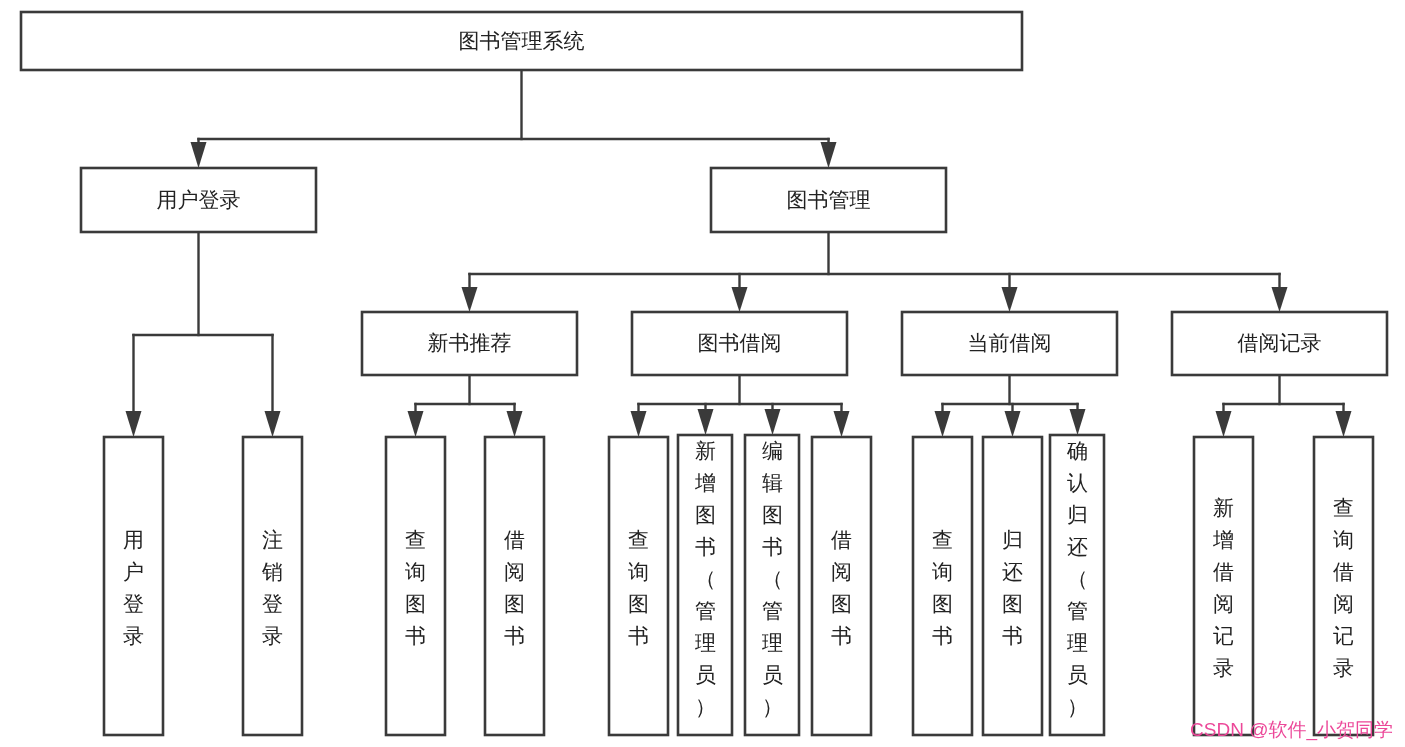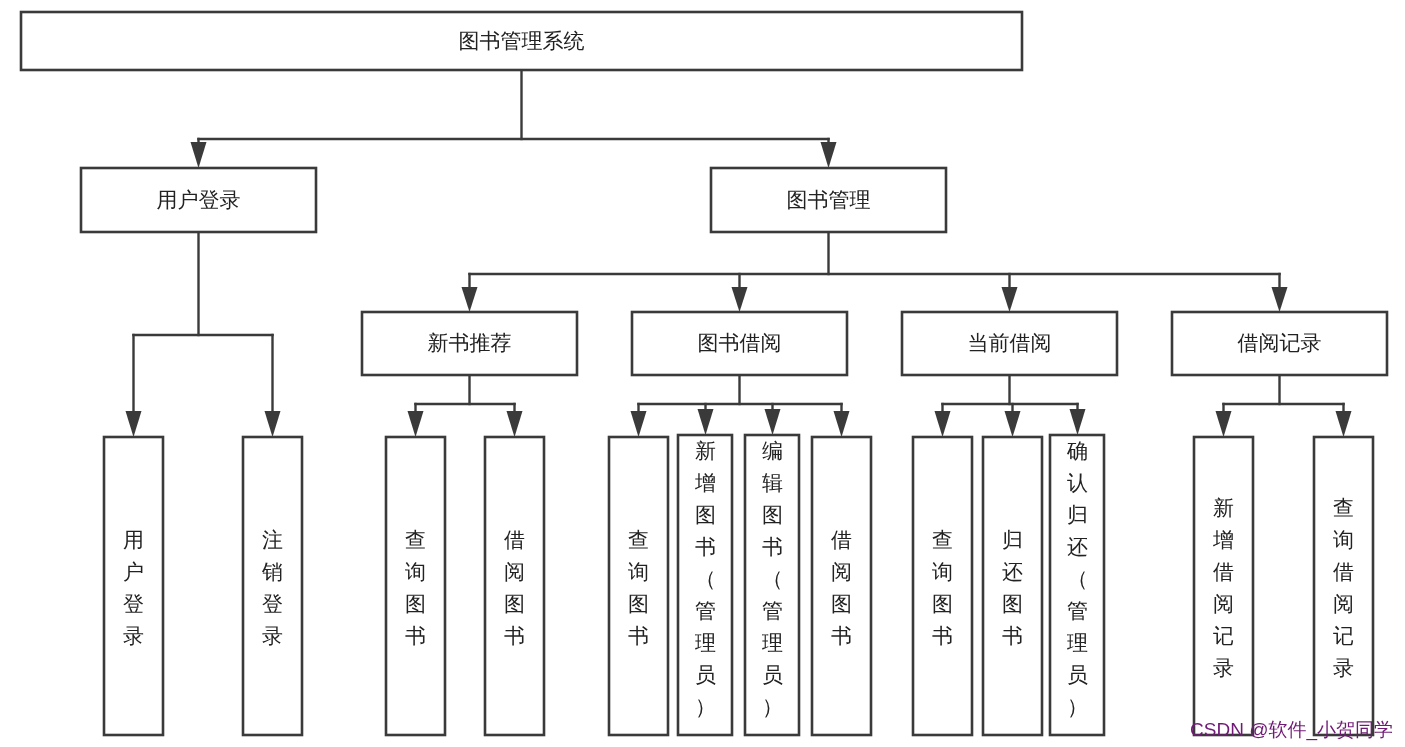--- a/index.html
+++ b/index.html
@@ -54,21 +54,21 @@
     font-size: 21px;
     fill: #222222;
     text-anchor: middle;
   }
   .watermark-text {
     position: absolute;
     right: 12px;
     bottom: 4px;
     font-family: "Liberation Sans", "DejaVu Sans", sans-serif;
     font-size: 19px;
-    color: #701a75;
+    color: #ec4899;
     white-space: nowrap;
     pointer-events: none;
   }
 </style>
 </head>
 <body>
 
 <div id="diagram-root">
 
   <svg class="diagram-canvas" viewBox="0 0 1405 747">

